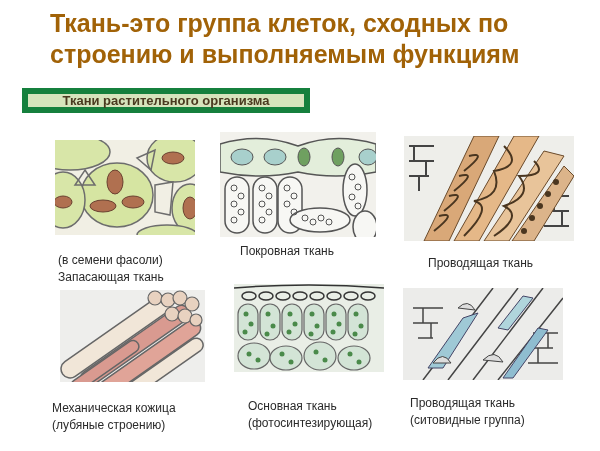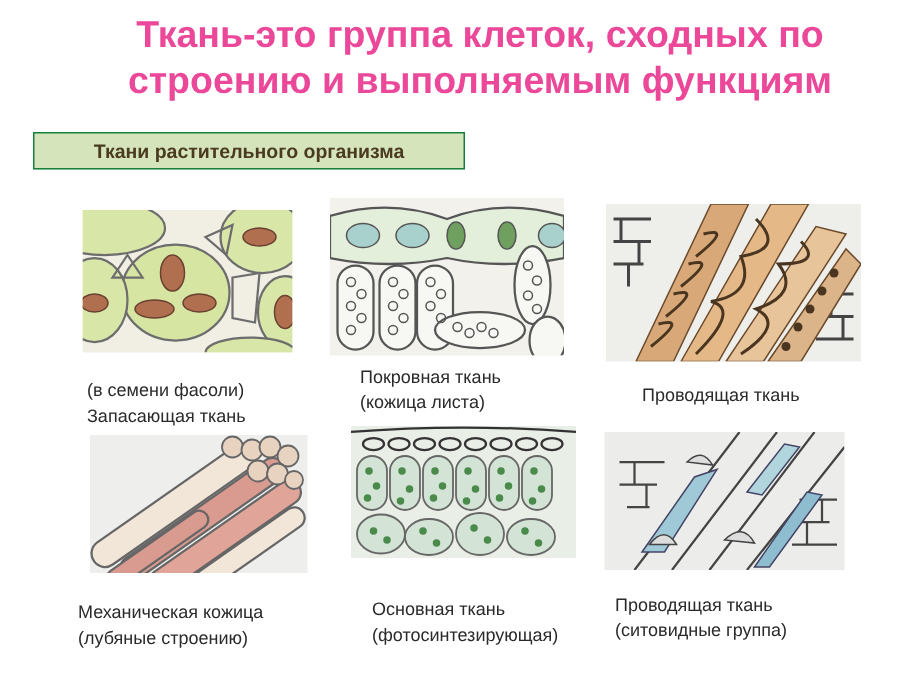--- a/index.html
+++ b/index.html
@@ -1,21 +1,21 @@
 <!DOCTYPE html>
 <html><head>
   <meta charset="utf-8">
   <style>
     html, body { margin:0; padding:0; }
     body { width:600px; height:451px; background:#ffffff; position:relative; overflow:hidden;
            font-family:"Liberation Sans", sans-serif; }
-    .title { position:absolute; left:50px; top:8px; width:540px; color:#ec4899; font-weight:bold;
-             font-size:25px; line-height:31px; letter-spacing:0px;text-align:center; }
+    .title { position:absolute; left:50px; top:8px; width:540px; color:#a16207; font-weight:bold;
+             font-size:25px; line-height:31px; letter-spacing:0px; }
     .subtitle-box { position:absolute; left:22px; top:88px; width:288px; height:25px;
-                    background:#d6e4bc; border:1px solid #15803d; box-sizing:border-box;
+                    background:#d6e4bc; border:6px solid #15803d; box-sizing:border-box;
                     display:flex; align-items:center; justify-content:center; }
     .subtitle-box span { color:#4a3a20; font-weight:bold; font-size:13px; }
     .fig { position:absolute; overflow:hidden; background:#f4f2ea; }
     .cap { position:absolute; font-size:12px; line-height:17px; color:#2a2a2a; }
     svg { display:block; }
   </style>
 </head>
 <body>
 
 <div class="title">
@@ -84,21 +84,20 @@
         <circle cx="109" cy="90" r="3"></circle>
       <circle cx="132" cy="45" r="3"></circle>
         <circle cx="138" cy="55" r="3"></circle>
         <circle cx="132" cy="65" r="3"></circle>
         <circle cx="138" cy="74" r="3"></circle>
     </g>
   </svg>
 </div>
 <div class="cap" style="left:240px;top:243px;">
   <div>Покровная ткань</div>
-  <div>(кожица листа)</div>
 </div>
 
 <div class="fig" style="left:404px;top:136px;width:170px;height:105px;background:#eeeeea;">
   <svg width="170" height="105" viewBox="0 0 170 105">
     <g stroke="#444" stroke-width="2" fill="none">
       <path d="M5 10 H30 M5 25 H30 M5 40 H25 M10 10 V25 M22 25 V40 M15 40 V55 M140 60 H165 M140 75 H165 M140 90 H165 M150 60 V75 M158 75 V90"></path>
     </g>
     <polygon points="20,105 70,0 95,0 45,105" fill="#d9a878" stroke="#6a4a2a"></polygon>
     <polygon points="50,105 110,0 135,0 75,105" fill="#e5b888" stroke="#6a4a2a"></polygon>
     <polygon points="80,105 140,15 160,20 105,105" fill="#e8c49a" stroke="#6a4a2a"></polygon>

